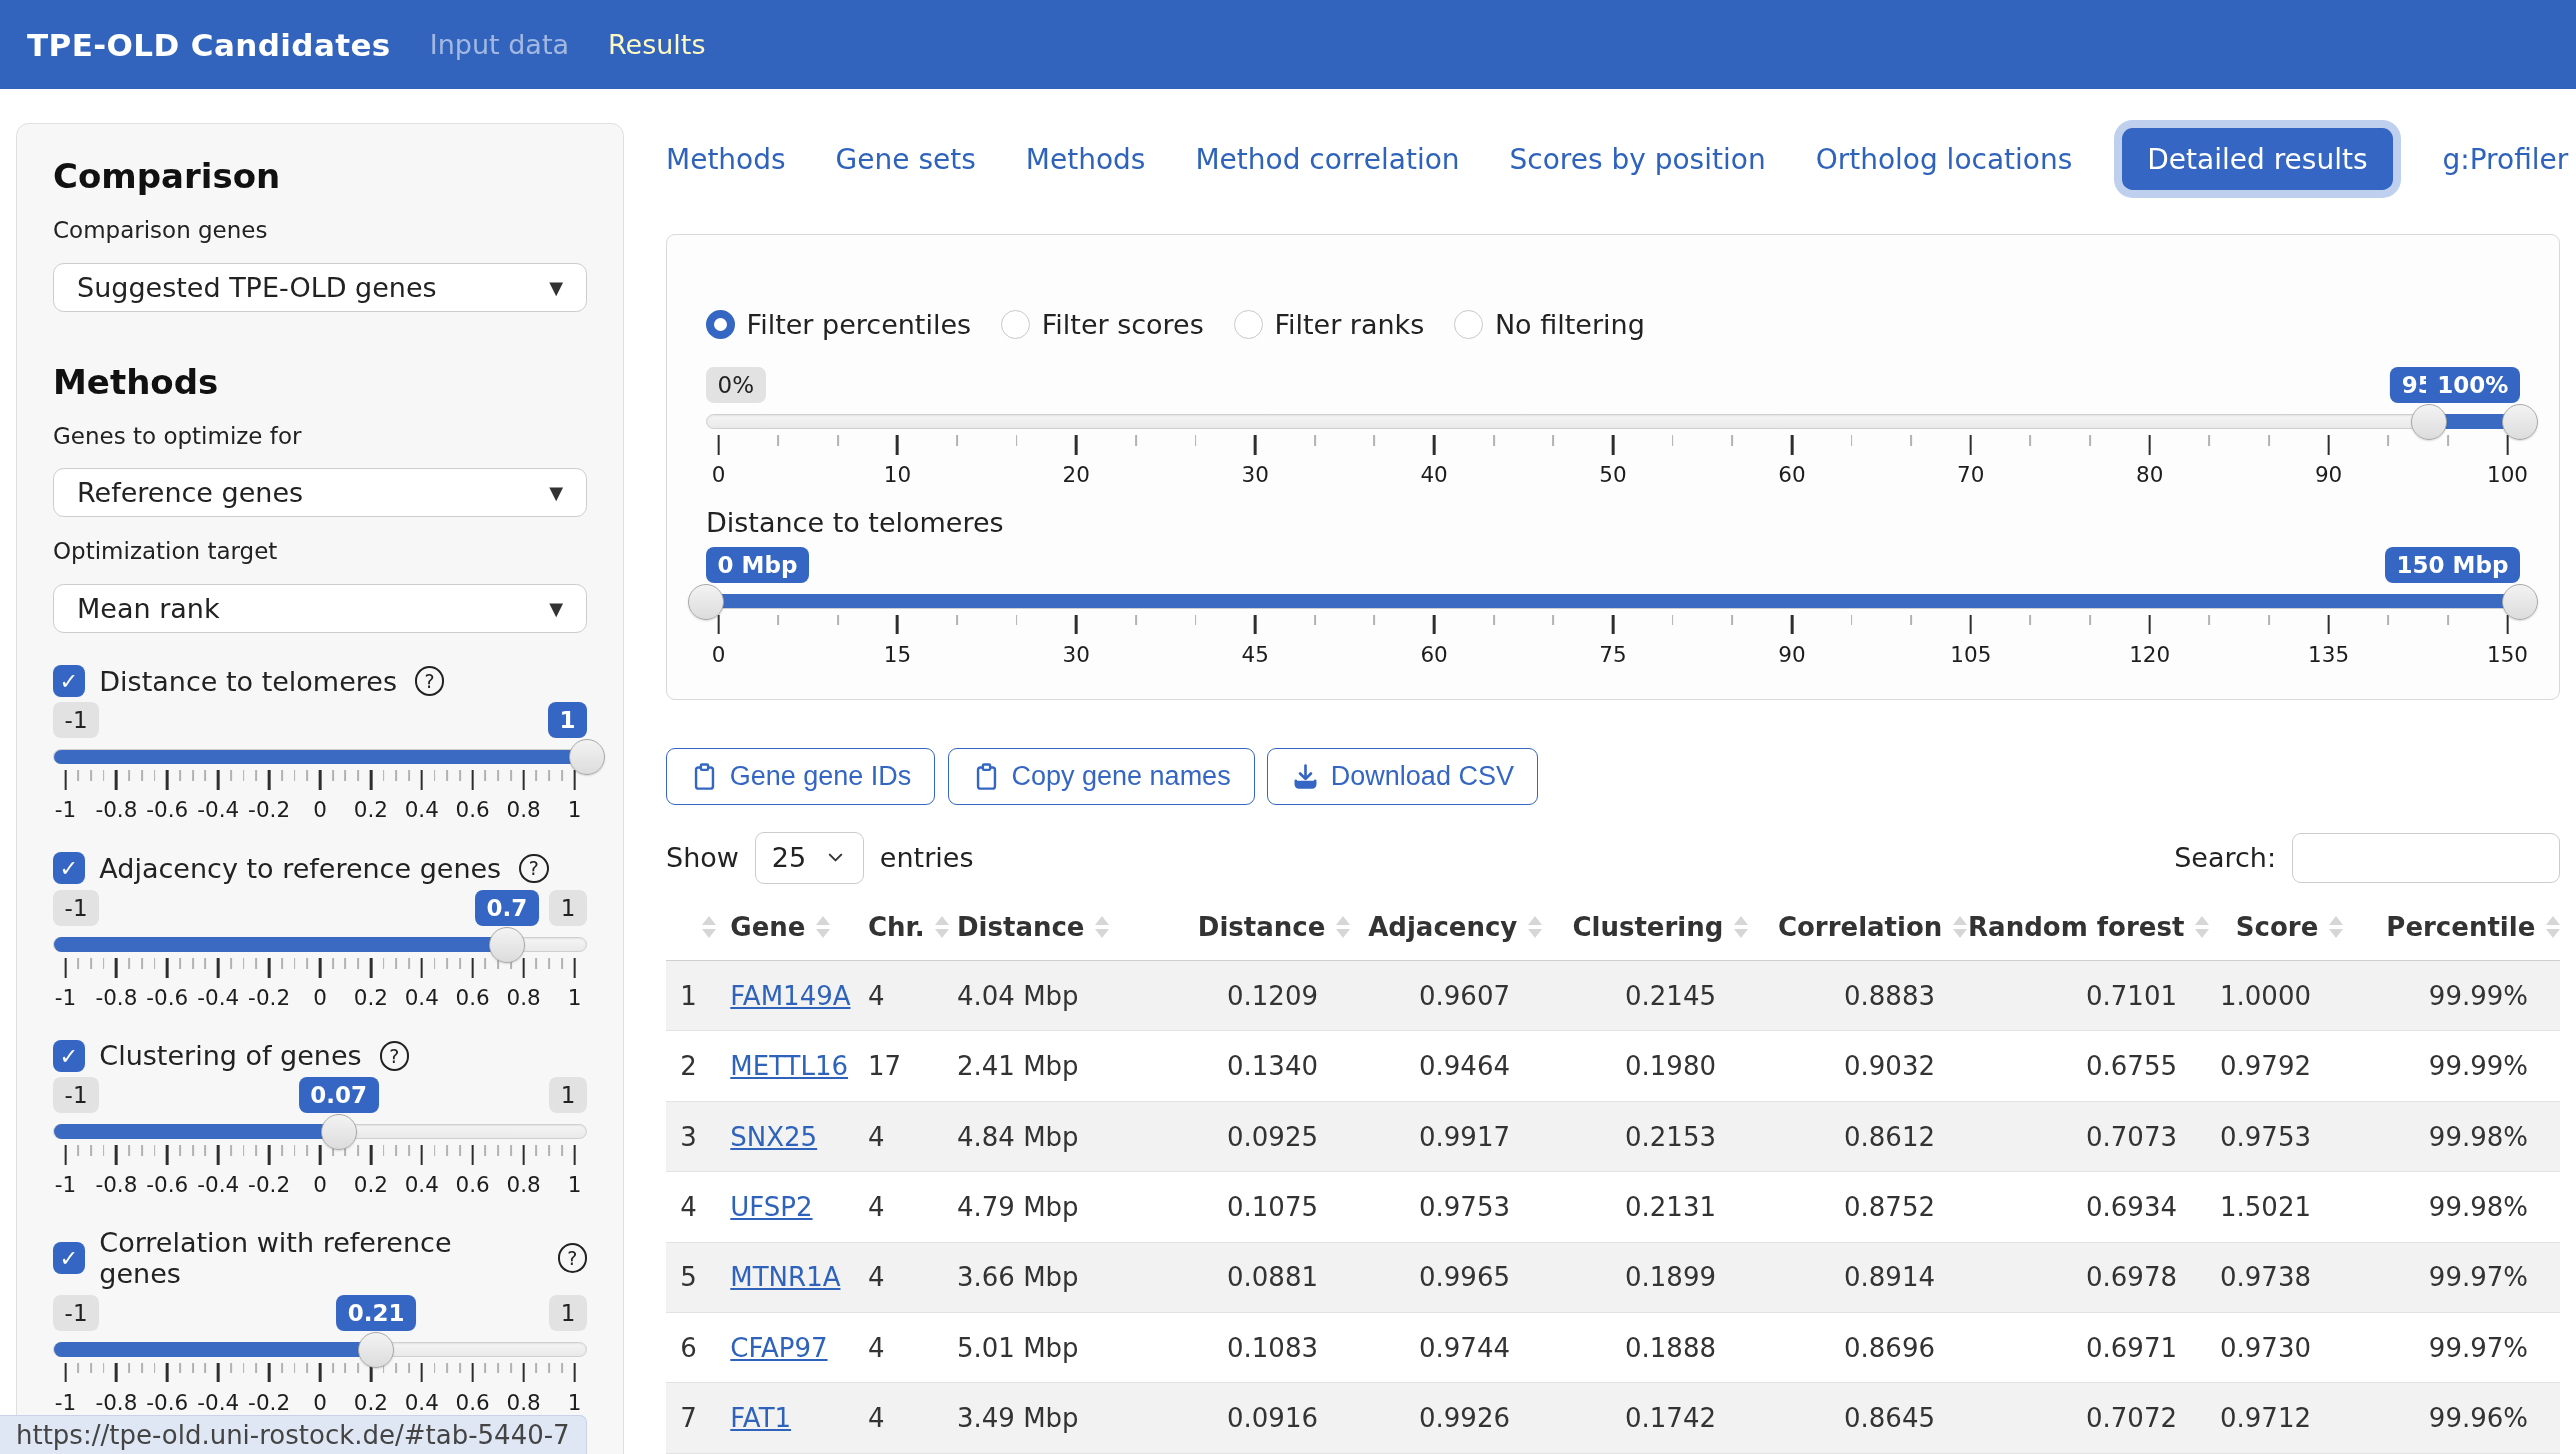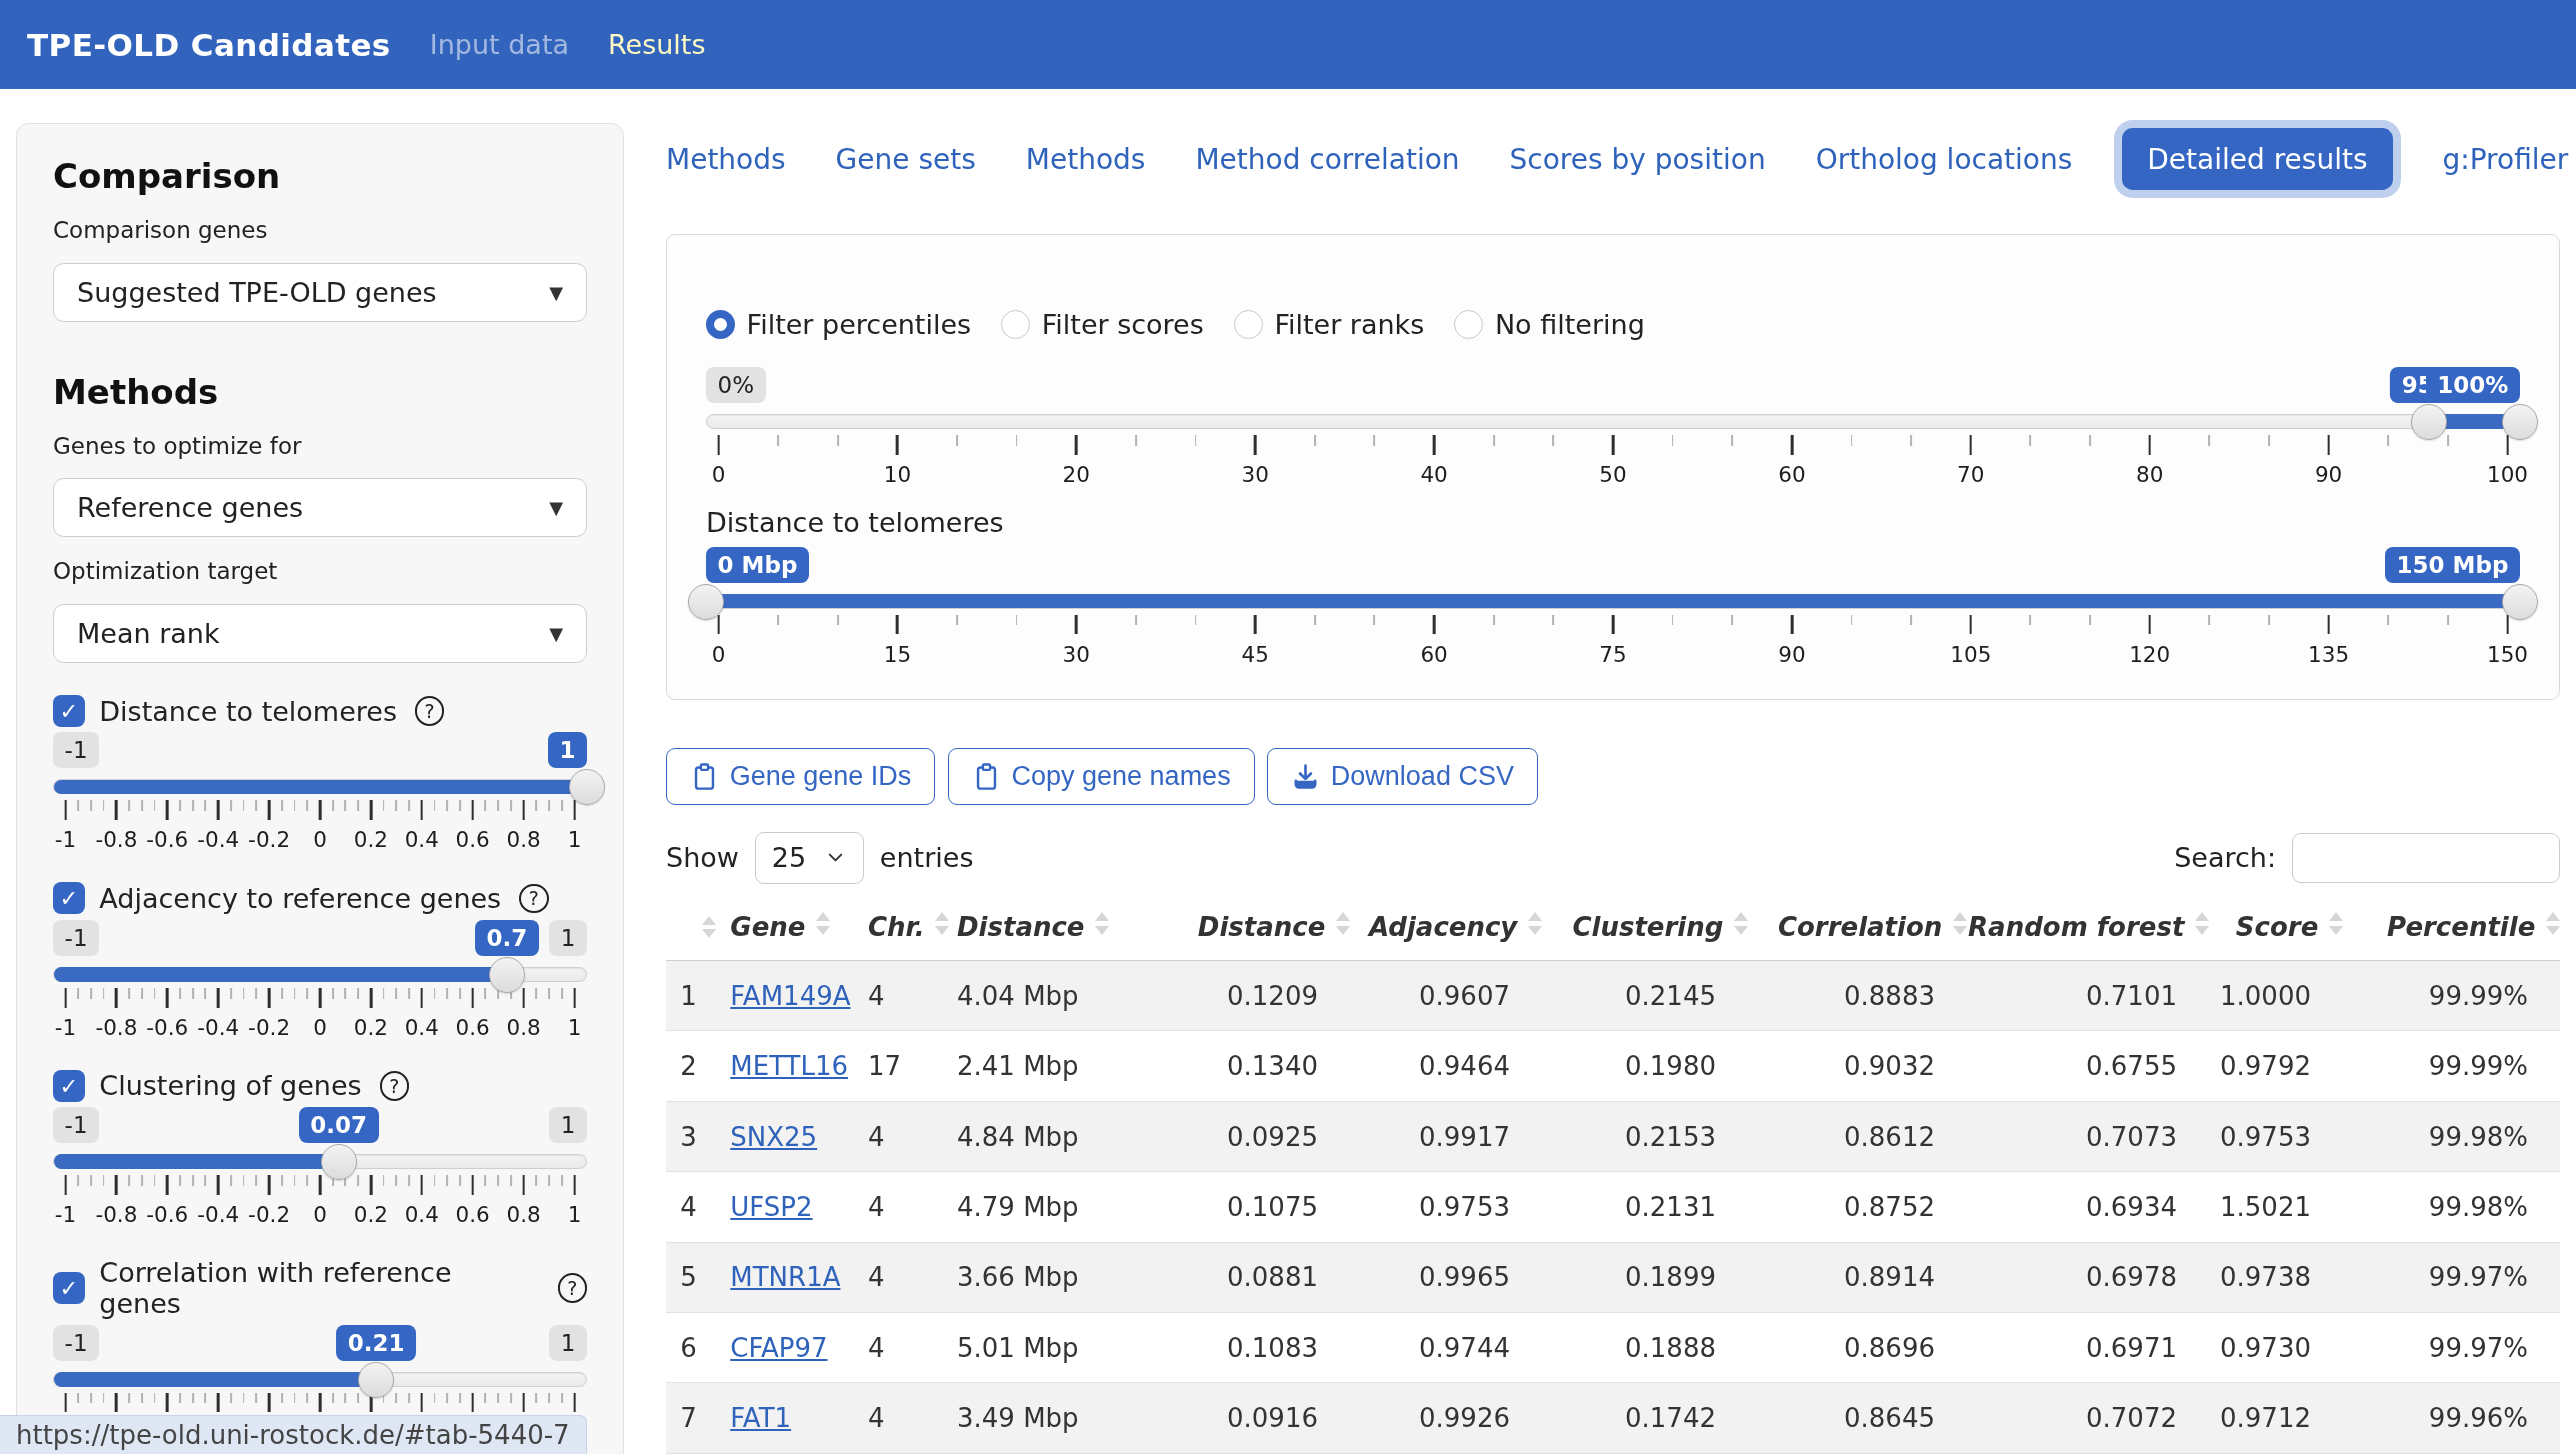--- a/index.html
+++ b/index.html
@@ -19,21 +19,21 @@
   .navbar .navlink{font-size:27px;color:#fef9c3;cursor:pointer;}
   .navbar .navlink.dim{color:rgba(255,255,255,.55);}
 
   
   .sidebar{position:absolute;left:16px;top:123px;width:608px;height:1395px;
     background:#f7f7f7;border:0.9px solid #e0e0e0;border-radius:12.5px;
     padding:32px 36px;}
   .side-heading{font-size:34px;font-weight:bold;color:#111;}
   .side-heading.mt{margin-top:50px;}
   .field-label{font-size:23px;margin-top:21px;}
-  .dropdown{margin-top:19.7px;height:59px;background:#fff;border:1.3px solid #ccc;
+  .dropdown{margin-top:19.7px;height:49px;background:#fff;border:1.3px solid #ccc;
     border-radius:10.7px;display:flex;align-items:center;justify-content:space-between;
     padding:0 23px;font-size:27px;cursor:pointer;}
   .dropdown .caret{font-size:18px;color:#333;}
   .check-row{margin-top:32px;display:flex;align-items:center;gap:14.3px;font-size:27px;}
   .checkbox{width:32px;height:32px;border-radius:8px;background:var(--accent);
     display:flex;align-items:center;justify-content:center;color:#fff;
     font-size:22.4px;font-weight:bold;cursor:pointer;flex:0 0 auto;}
   .help{width:29.5px;height:29.5px;border-radius:50%;border:2.2px solid #222;
     display:flex;align-items:center;justify-content:center;font-size:19px;color:#222;
     margin-left:3.6px;flex:0 0 auto;}
@@ -93,21 +93,21 @@
   .search-input{width:268px;height:50px;border:1.3px solid #ccc;border-radius:9px;
     background:#fff;font-size:25px;padding:0 14.3px;outline:none;
     font-family:"DejaVu Sans","Liberation Sans",sans-serif;}
 
   
   table{margin-top:14.3px;width:100%;border-collapse:collapse;table-layout:fixed;
     font-size:26px;color:#333;}
   th{font-weight:bold;border-bottom:0.9px solid #cfcfcf;padding:14.3px 0 18px;}
   td{padding:19.7px 0;border-bottom:0.9px solid #e2e2e2;}
   tbody tr:nth-child(odd){background:#f2f2f2;}
-  .th-inner{display:flex;align-items:flex-start;font-style:italic;}
+  .th-inner{display:flex;align-items:center;}
   .th-inner.end{justify-content:flex-end;}
   .sort{display:inline-flex;flex-direction:column;gap:4.5px;margin-left:10.7px;}
   .sort i{display:block;width:0;height:0;border-left:7.2px solid transparent;
     border-right:7.2px solid transparent;}
   .sort .up{border-bottom:9px solid #d6d6d6;}
   .sort .dn{border-top:9px solid #d6d6d6;}
   .ta-r{text-align:right;}
   td.ta-r{padding-right:32px;}
   td.rank{padding-left:14.3px;}
   td.c-gene{padding-left:14.3px;}

